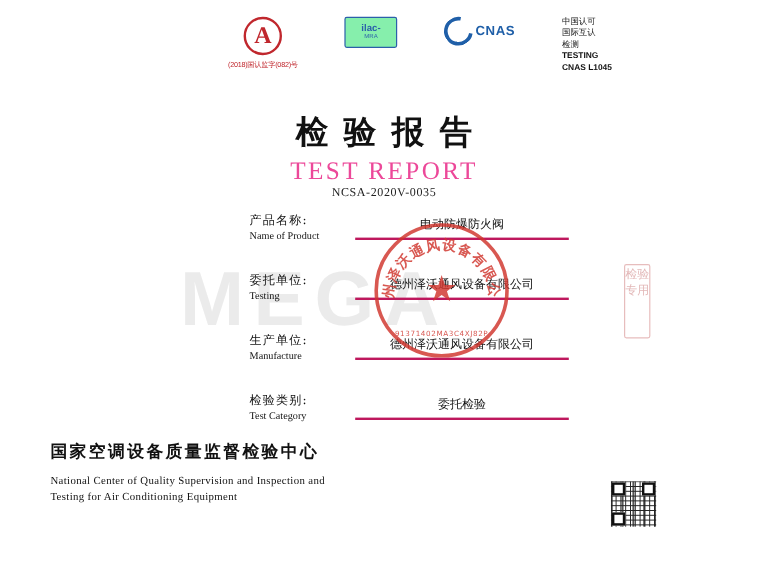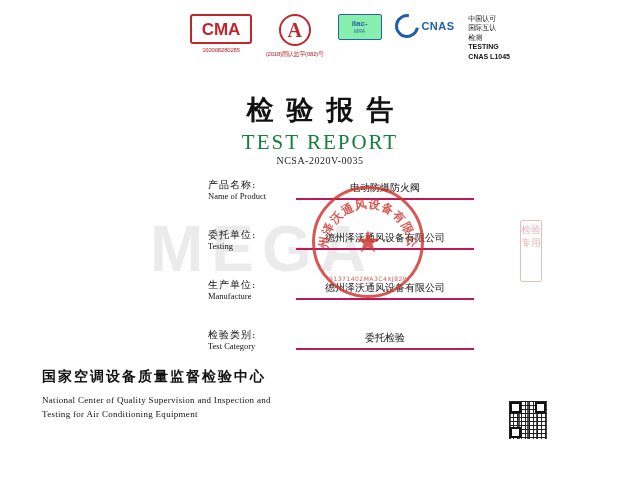--- a/index.html
+++ b/index.html
@@ -172,21 +172,21 @@
   }
   .title-en {
     position: absolute;
     top: 130px;
     left: 0;
     width: 640px;
     text-align: center;
     font-family: "Liberation Serif", serif;
     font-size: 21px;
     letter-spacing: 2px;
-    color: #15803d;
+    color: #ec4899;
   }
   .report-no {
     position: absolute;
     top: 155px;
     left: 0;
     width: 640px;
     text-align: center;
     font-family: "Liberation Serif", serif;
     font-size: 10px;
     letter-spacing: 0.5px;
@@ -386,26 +386,20 @@
   .qr-eye.tr { right: 1px; top: 1px; }
   .qr-eye.bl { left: 1px; bottom: 1px; }
 </style>
 </head>
 <body>
 
 <div class="page">
 
   <div class="logo-row">
 
-    <div class="logo-cell">
-      <div class="cma-box">
-        <span class="cma-text">CMA</span>
-      </div>
-      <div class="cma-num">160008280285</div>
-    </div>
 
     <div class="logo-cell">
       <div class="cal-circle">
         <span class="cal-a">A</span>
       </div>
       <div class="cal-num">(2018)国认监字(082)号</div>
     </div>
 
     <div class="logo-cell">
       <div class="ilac-box">

